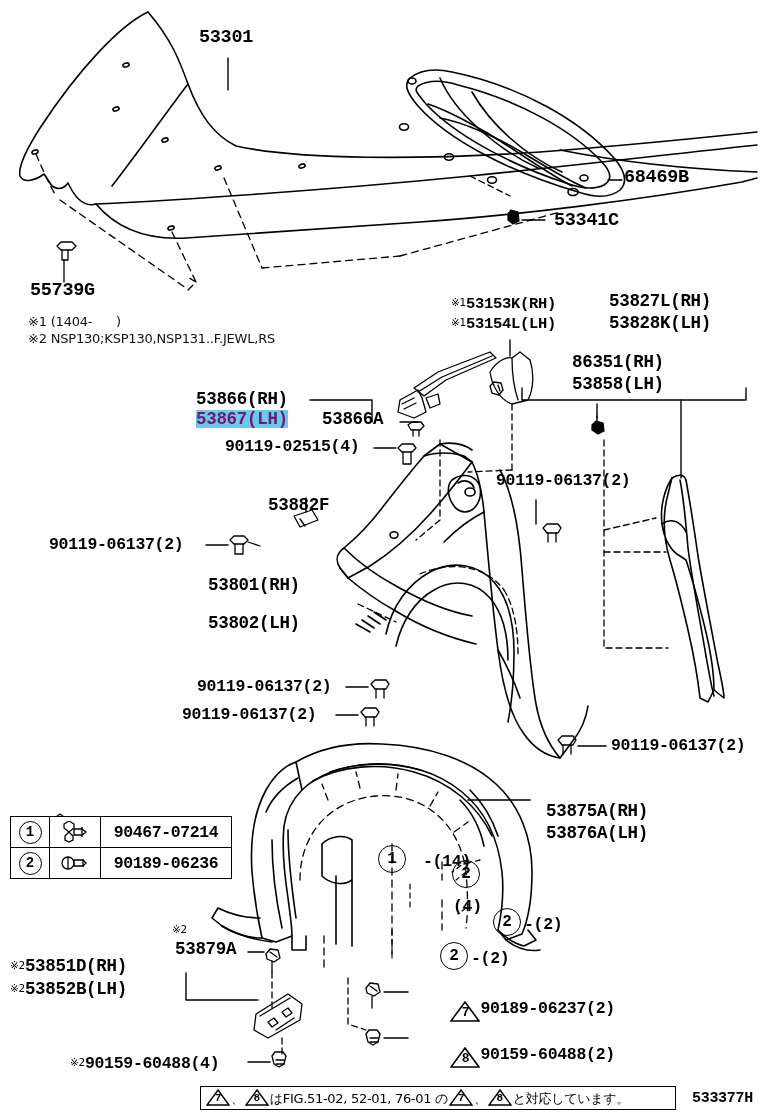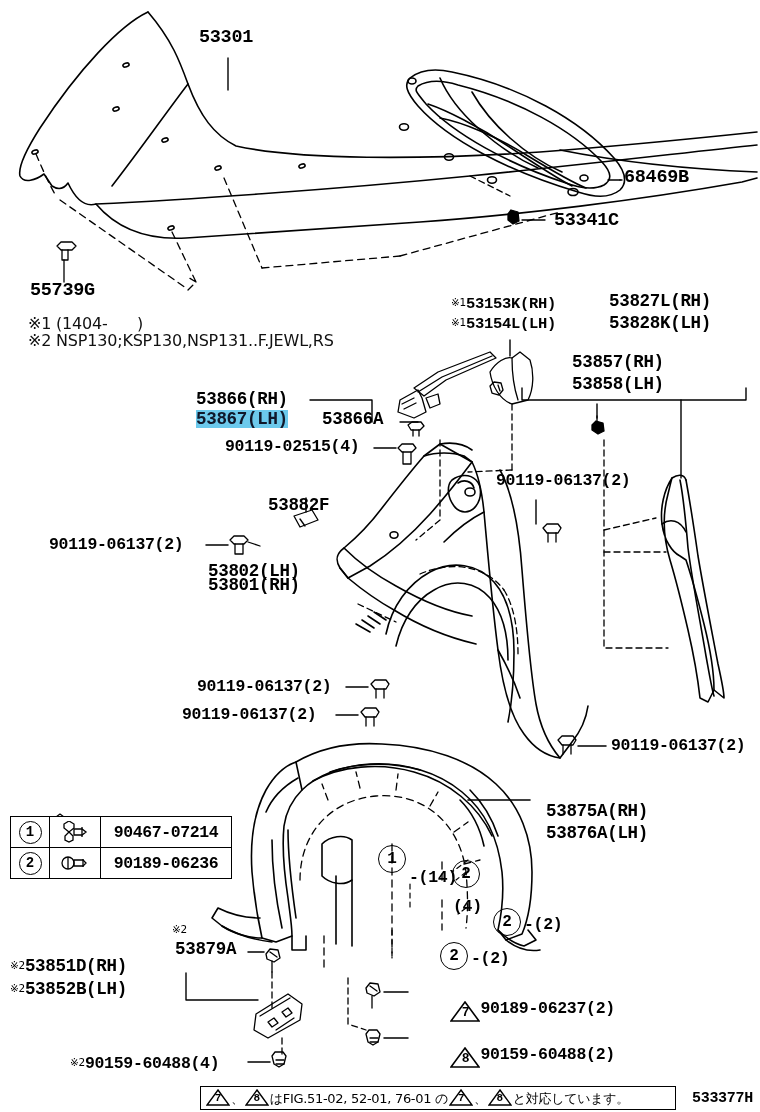--- a/index.html
+++ b/index.html
@@ -12,23 +12,23 @@
   .lbl{
     position:absolute;white-space:pre;font-family:"Liberation Mono","DejaVu Sans Mono",monospace;
     font-weight:bold;letter-spacing:-0.3px;line-height:1.05;color:#000;
   }
   .f18{font-size:18.5px;}
   .f17{font-size:17.5px;}
   .f16{font-size:16.5px;}
   .f15{font-size:15.5px;}
   .note{
     position:absolute;white-space:pre;font-family:"DejaVu Sans","Liberation Sans",sans-serif;
-    font-size:16px;font-weight:400;color:#111;letter-spacing:-0.2px;
+    font-size:13px;font-weight:400;color:#111;letter-spacing:-0.2px;
   }
-  .hl{background:#6cc9ec;color:#0f172a;}
+  .hl{background:#6cc9ec;color:#701a75;}
   .mksm{font-family:"DejaVu Sans","Liberation Sans",sans-serif;font-weight:400;font-size:10.5px;vertical-align:2px;}
 
   
   #legend{position:absolute;left:10px;top:816px;width:220px;border:1.6px solid #000;background:#fff;}
   #legend .row{display:flex;height:30px;align-items:center;border-bottom:1.4px solid #000;}
   #legend .row:last-child{border-bottom:none;}
   #legend .c1{width:38px;display:flex;align-items:center;justify-content:center;border-right:1.4px solid #000;height:100%;}
   #legend .c2{width:50px;display:flex;align-items:center;justify-content:center;border-right:1.4px solid #000;height:100%;}
   #legend .c3{flex:1;display:flex;align-items:center;justify-content:center;height:100%;
     font-family:"Liberation Mono","DejaVu Sans Mono",monospace;font-weight:bold;font-size:16.5px;letter-spacing:-0.4px;text-align:right;}
@@ -392,45 +392,45 @@
 
   <div class="note" style="left:28px;top:314px;">※1 (1404-      )</div>
   <div class="note" style="left:28px;top:331px;">※2 NSP130;KSP130,NSP131..F.JEWL,RS</div>
 
   <div class="lbl f15" style="left:451px;top:296px;"><span class="mksm">※1</span><span>53153K(RH)</span></div>
   <div class="lbl f15" style="left:451px;top:316px;"><span class="mksm">※1</span><span>53154L(LH)</span></div>
 
   <div class="lbl f17" style="left:609px;top:292px;">53827L(RH)</div>
   <div class="lbl f17" style="left:609px;top:314px;">53828K(LH)</div>
 
-  <div class="lbl f17" style="left:572px;top:353px;">53857(RH)</div>
+  <div class="lbl f17" style="left:572px;top:353px;">86351(RH)</div>
   <div class="lbl f17" style="left:572px;top:375px;">53858(LH)</div>
 
   <div class="lbl f17" style="left:196px;top:390px;">53866(RH)</div>
   <div class="lbl f17 hl" style="left:196px;top:410px;">53867(LH)</div>
   <div class="lbl f17" style="left:322px;top:410px;">53866A</div>
 
   <div class="lbl f16" style="left:225px;top:438px;">90119-02515(4)</div>
   <div class="lbl f17" style="left:268px;top:496px;">53882F</div>
   <div class="lbl f16" style="left:49px;top:536px;">90119-06137(2)</div>
   <div class="lbl f16" style="left:496px;top:472px;">90119-06137(2)</div>
 
   <div class="lbl f17" style="left:208px;top:576px;">53801(RH)</div>
-  <div class="lbl f17" style="left:208px;top:562px;">53802(LH)</div>
+  <div class="lbl f17" style="left:208px;top:614px;">53802(LH)</div>
 
   <div class="lbl f16" style="left:197px;top:678px;">90119-06137(2)</div>
   <div class="lbl f16" style="left:182px;top:706px;">90119-06137(2)</div>
   <div class="lbl f16" style="left:611px;top:737px;">90119-06137(2)</div>
 
   <div class="lbl f17" style="left:546px;top:802px;">53875A(RH)</div>
   <div class="lbl f17" style="left:546px;top:824px;">53876A(LH)</div>
 
   <div class="circlbl" style="left:378px;top:845px;">
     <span class="circnum big">1</span>
-    <span class="lbl f16" style="position:relative;margin-left:3px;top:19px;">-(14)</span>
+    <span class="lbl f16" style="position:relative;margin-left:17px;top:3px;">-(14)</span>
   </div>
   <div class="circlbl" style="left:452px;top:860px;">
     <span class="circnum big">2</span>
   </div>
   <div class="lbl f16" style="left:453px;top:898px;">(4)</div>
   <div class="circlbl" style="left:493px;top:908px;">
     <span class="circnum big">2</span>
     <span class="lbl f16" style="position:relative;margin-left:3px;top:3px;">-(2)</span>
   </div>
   <div class="circlbl" style="left:440px;top:942px;">

